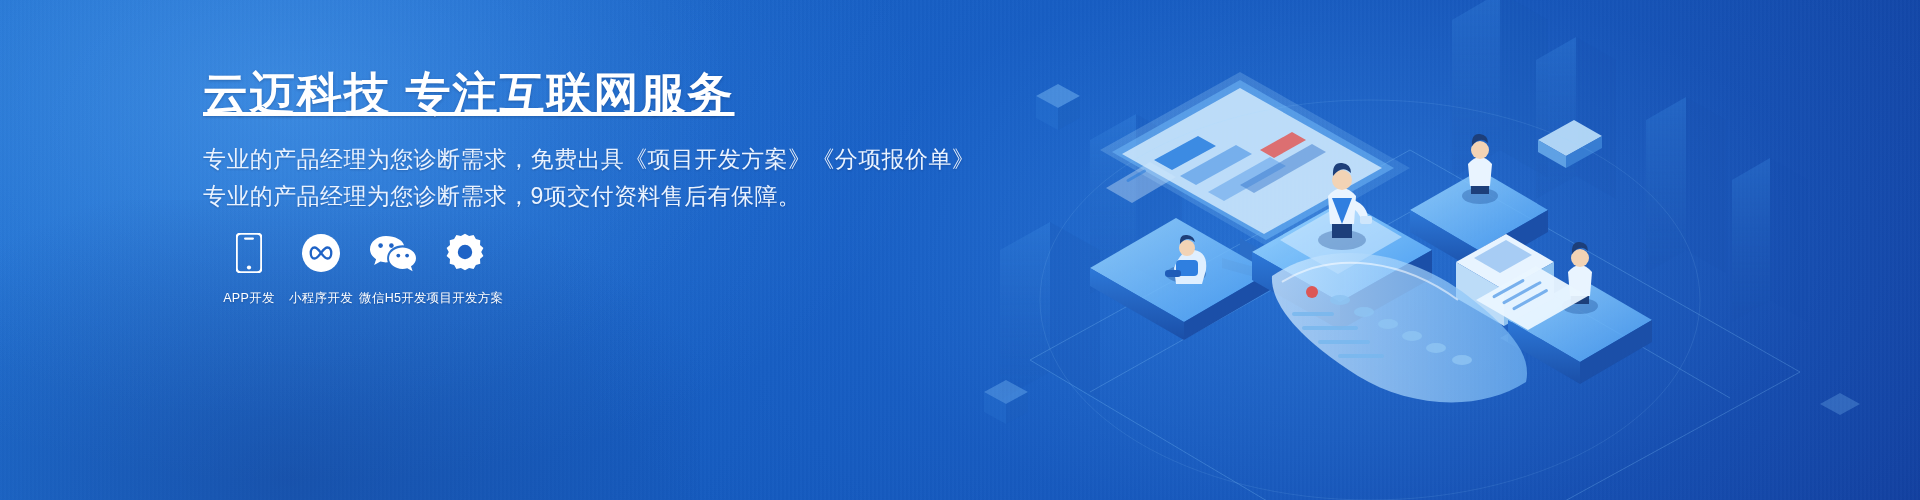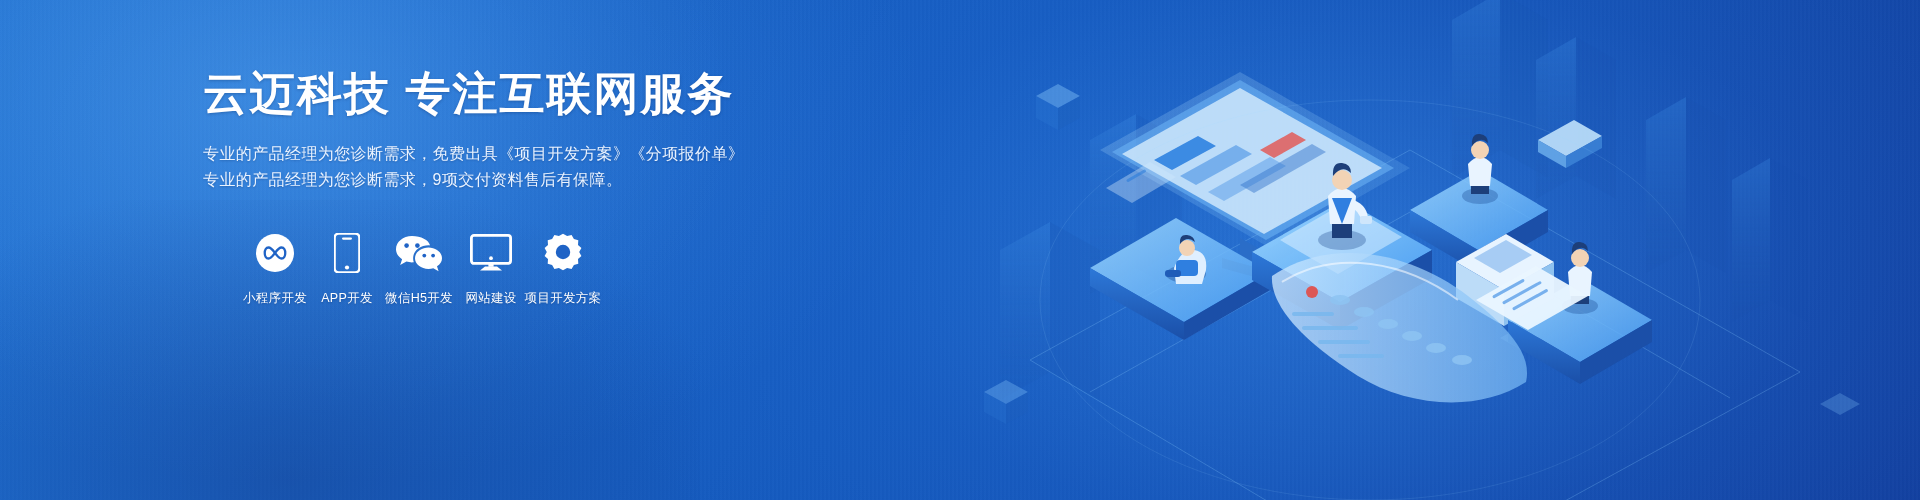--- a/index.html
+++ b/index.html
@@ -36,25 +36,26 @@
   #copy{position:absolute;left:203px;top:66px;width:700px;}
   #title{
     color:#ffffff;
     font-size:45px;
     font-weight:bold;
     letter-spacing:2px;
     line-height:1.26;
     margin:0;
     text-shadow:0 1px 3px rgba(0,20,60,0.25);
     white-space:nowrap;
+    text-decoration:underline;
   }
   #subtitle{margin-top:18px;}
   .sub-line{
     color:#eaf3ff;
-    font-size:16px;
+    font-size:23px;
     line-height:1.62;
     letter-spacing:0.4px;
     white-space:nowrap;
     text-shadow:0 1px 2px rgba(0,20,60,0.22);
   }
 
   
   #services{
     position:absolute;left:203px;top:232px;
     display:flex;align-items:flex-start;
@@ -283,66 +284,55 @@
   <div id="copy">
     <h1 id="title">云迈科技 专注互联网服务</h1>
     <div id="subtitle">
       <div class="sub-line">专业的产品经理为您诊断需求，免费出具《项目开发方案》《分项报价单》</div>
       <div class="sub-line">专业的产品经理为您诊断需求，9项交付资料售后有保障。</div>
     </div>
   </div>
 
   <div id="services">
 
-    <div class="svc svc1">
-      <span class="svc-icon">
-        <svg width="40" height="40" viewBox="0 0 40 40">
-          <circle cx="20" cy="20" r="19" fill="#ffffff"></circle>
-          <path d="M13.5 14.5 C 8.5 14.5 8.5 25.5 13.5 25.5 C 18.5 25.5 21.5 14.5 26.5 14.5 C 31.5 14.5 31.5 25.5 26.5 25.5 C 21.5 25.5 18.5 14.5 13.5 14.5 Z" fill="none" stroke="#1f63c6" stroke-width="2.3" stroke-linecap="round"></path>
-        </svg>
-      </span>
-      <span class="svc-label">小程序开发</span>
-    </div>
-
     <div class="svc svc0">
       <span class="svc-icon">
         <svg width="26" height="40" viewBox="0 0 26 40">
           <rect x="0.5" y="0.5" width="25" height="39" rx="4.5" ry="4.5" fill="none" stroke="#ffffff" stroke-width="2.6"></rect>
           <rect x="8" y="4.5" width="10" height="2.2" rx="1.1" fill="#ffffff"></rect>
           <circle cx="13" cy="34.5" r="2.1" fill="#ffffff"></circle>
         </svg>
       </span>
       <span class="svc-label">APP开发</span>
+    </div>
+
+    <div class="svc svc1">
+      <span class="svc-icon">
+        <svg width="40" height="40" viewBox="0 0 40 40">
+          <circle cx="20" cy="20" r="19" fill="#ffffff"></circle>
+          <path d="M13.5 14.5 C 8.5 14.5 8.5 25.5 13.5 25.5 C 18.5 25.5 21.5 14.5 26.5 14.5 C 31.5 14.5 31.5 25.5 26.5 25.5 C 21.5 25.5 18.5 14.5 13.5 14.5 Z" fill="none" stroke="#1f63c6" stroke-width="2.3" stroke-linecap="round"></path>
+        </svg>
+      </span>
+      <span class="svc-label">小程序开发</span>
     </div>
 
     <div class="svc svc2">
       <span class="svc-icon">
         <svg width="48" height="40" viewBox="0 0 48 40">
           <path d="M17 3 C 8 3 1 9 1 16.2 C 1 20.3 3.4 23.9 7.1 26.2 L 5.2 32 L 11.4 28.6 C 13.2 29.1 15 29.4 17 29.4 C 17.6 29.4 18.2 29.4 18.8 29.3 C 18.3 28 18.1 26.6 18.1 25.2 C 18.1 18 25.1 12.3 33.6 12.3 C 34.1 12.3 34.6 12.3 35.1 12.4 C 33.6 6.9 26.1 3 17 3 Z" fill="#ffffff"></path>
           <circle cx="11.6" cy="12.6" r="2.3" fill="#1f63c6"></circle>
           <circle cx="22.4" cy="12.6" r="2.3" fill="#1f63c6"></circle>
           <path d="M47 25.3 C 47 19.3 40.9 14.5 33.5 14.5 C 26.1 14.5 20 19.3 20 25.3 C 20 31.2 26.1 36 33.5 36 C 35.2 36 36.8 35.8 38.3 35.3 L 43.6 38.2 L 42 33.3 C 45.1 31.4 47 28.6 47 25.3 Z" fill="#ffffff"></path>
           <circle cx="29.3" cy="22.6" r="1.9" fill="#1f63c6"></circle>
           <circle cx="38.1" cy="22.6" r="1.9" fill="#1f63c6"></circle>
         </svg>
       </span>
       <span class="svc-label">微信H5开发</span>
     </div>
 
-    <div class="svc svc3">
-      <span class="svc-icon">
-        <svg width="42" height="38" viewBox="0 0 42 38">
-          <rect x="1.4" y="1.4" width="39.2" height="28" rx="2.6" ry="2.6" fill="none" stroke="#ffffff" stroke-width="2.8"></rect>
-          <circle cx="21" cy="24.2" r="1.9" fill="#ffffff"></circle>
-          <rect x="18.4" y="29.4" width="5.2" height="3.4" fill="#ffffff"></rect>
-          <path d="M10 36.4 L 32 36.4 L 27 32.6 L 15 32.6 Z" fill="#ffffff"></path>
-        </svg>
-      </span>
-      <span class="svc-label">网站建设</span>
-    </div>
 
     <div class="svc svc4">
       <span class="svc-icon">
         <svg width="40" height="40" viewBox="0 0 40 40">
           <path d="M20 0.8 L24.1 3.1 L28.6 2.0 L30.9 6.0 L35.3 7.3 L35.0 11.9 L38.4 14.9 L36.2 19.0 L38.4 23.1 L35.0 26.1 L35.3 30.7 L30.9 32.0 L28.6 36.0 L24.1 34.9 L20 37.2 L15.9 34.9 L11.4 36.0 L9.1 32.0 L4.7 30.7 L5.0 26.1 L1.6 23.1 L3.8 19.0 L1.6 14.9 L5.0 11.9 L4.7 7.3 L9.1 6.0 L11.4 2.0 L15.9 3.1 Z" fill="#ffffff"></path>
           <circle cx="20" cy="19" r="7.2" fill="#1f63c6"></circle>
         </svg>
       </span>
       <span class="svc-label">项目开发方案</span>
     </div>

